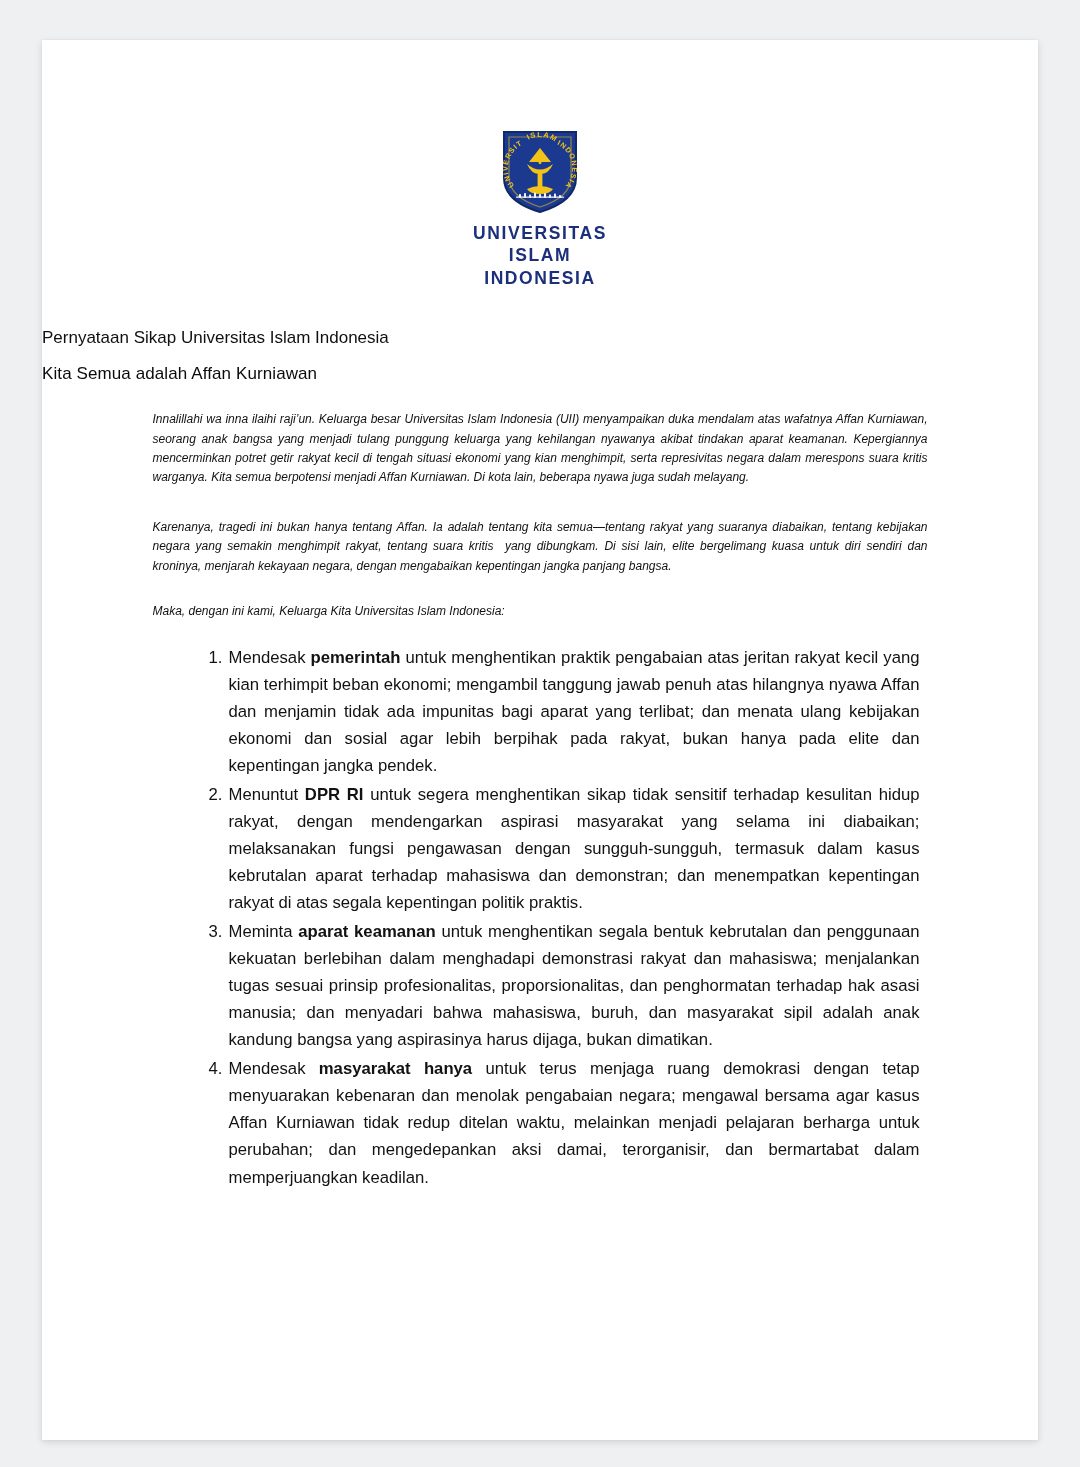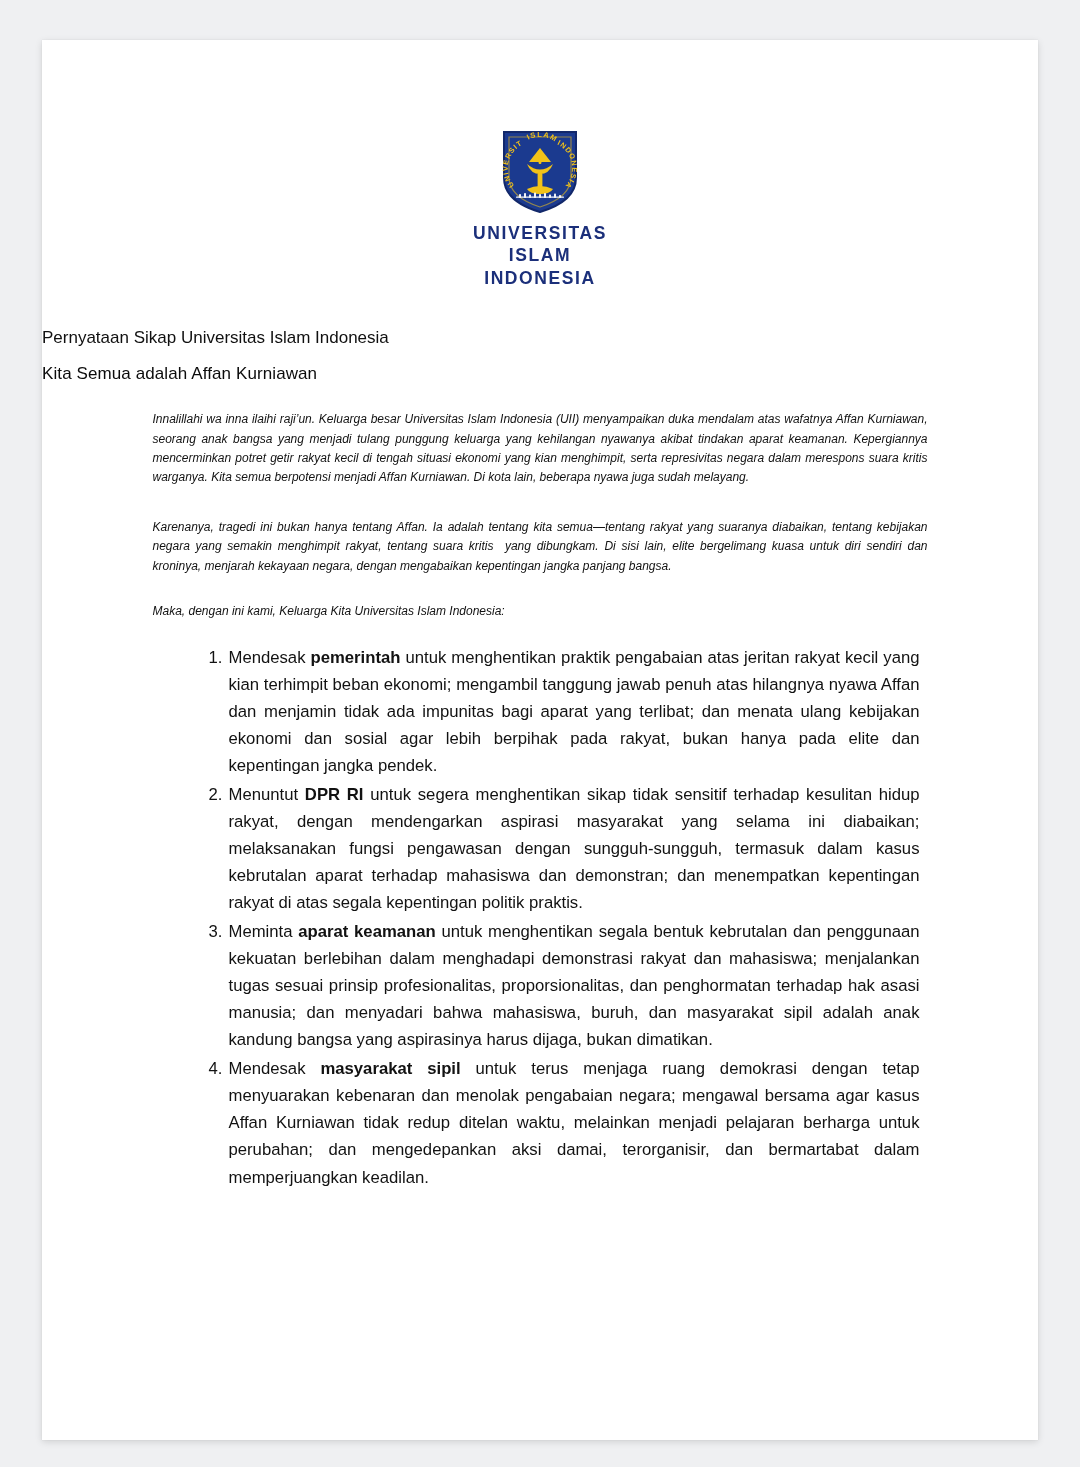--- a/index.html
+++ b/index.html
@@ -205,19 +205,19 @@
         <li>
           <span>Mendesak </span><b>pemerintah</b><span> untuk menghentikan praktik pengabaian atas jeritan rakyat kecil yang kian terhimpit beban ekonomi; mengambil tanggung jawab penuh atas hilangnya nyawa Affan dan menjamin tidak ada impunitas bagi aparat yang terlibat; dan menata ulang kebijakan ekonomi dan sosial agar lebih berpihak pada rakyat, bukan hanya pada elite dan kepentingan jangka pendek.</span>
         </li>
         <li>
           <span>Menuntut </span><b>DPR RI</b><span> untuk segera menghentikan sikap tidak sensitif terhadap kesulitan hidup rakyat, dengan mendengarkan aspirasi masyarakat yang selama ini diabaikan; melaksanakan fungsi pengawasan dengan sungguh-sungguh, termasuk dalam kasus kebrutalan aparat terhadap mahasiswa dan demonstran; dan menempatkan kepentingan rakyat di atas segala kepentingan politik praktis.</span>
         </li>
         <li>
           <span>Meminta </span><b>aparat keamanan</b><span> untuk menghentikan segala bentuk kebrutalan dan penggunaan kekuatan berlebihan dalam menghadapi demonstrasi rakyat dan mahasiswa; menjalankan tugas sesuai prinsip profesionalitas, proporsionalitas, dan penghormatan terhadap hak asasi manusia; dan menyadari bahwa mahasiswa, buruh, dan masyarakat sipil adalah anak kandung bangsa yang aspirasinya harus dijaga, bukan dimatikan.</span>
         </li>
         <li>
-          <span>Mendesak </span><b>masyarakat sipil</b><span> untuk terus menjaga ruang demokrasi dengan tetap menyuarakan kebenaran dan menolak pengabaian negara; mengawal bersama agar kasus Affan Kurniawan tidak redup ditelan waktu, melainkan menjadi pelajaran berharga untuk perubahan; dan mengedepankan aksi damai, terorganisir, dan bermartabat dalam memperjuangkan keadilan.</span>
+          <span>Mendesak </span><b>masyarakat hanya</b><span> untuk terus menjaga ruang demokrasi dengan tetap menyuarakan kebenaran dan menolak pengabaian negara; mengawal bersama agar kasus Affan Kurniawan tidak redup ditelan waktu, melainkan menjadi pelajaran berharga untuk perubahan; dan mengedepankan aksi damai, terorganisir, dan bermartabat dalam memperjuangkan keadilan.</span>
         </li>
       </ol>
 
     </div>
   </div>
 </div>
 
 </body></html>

